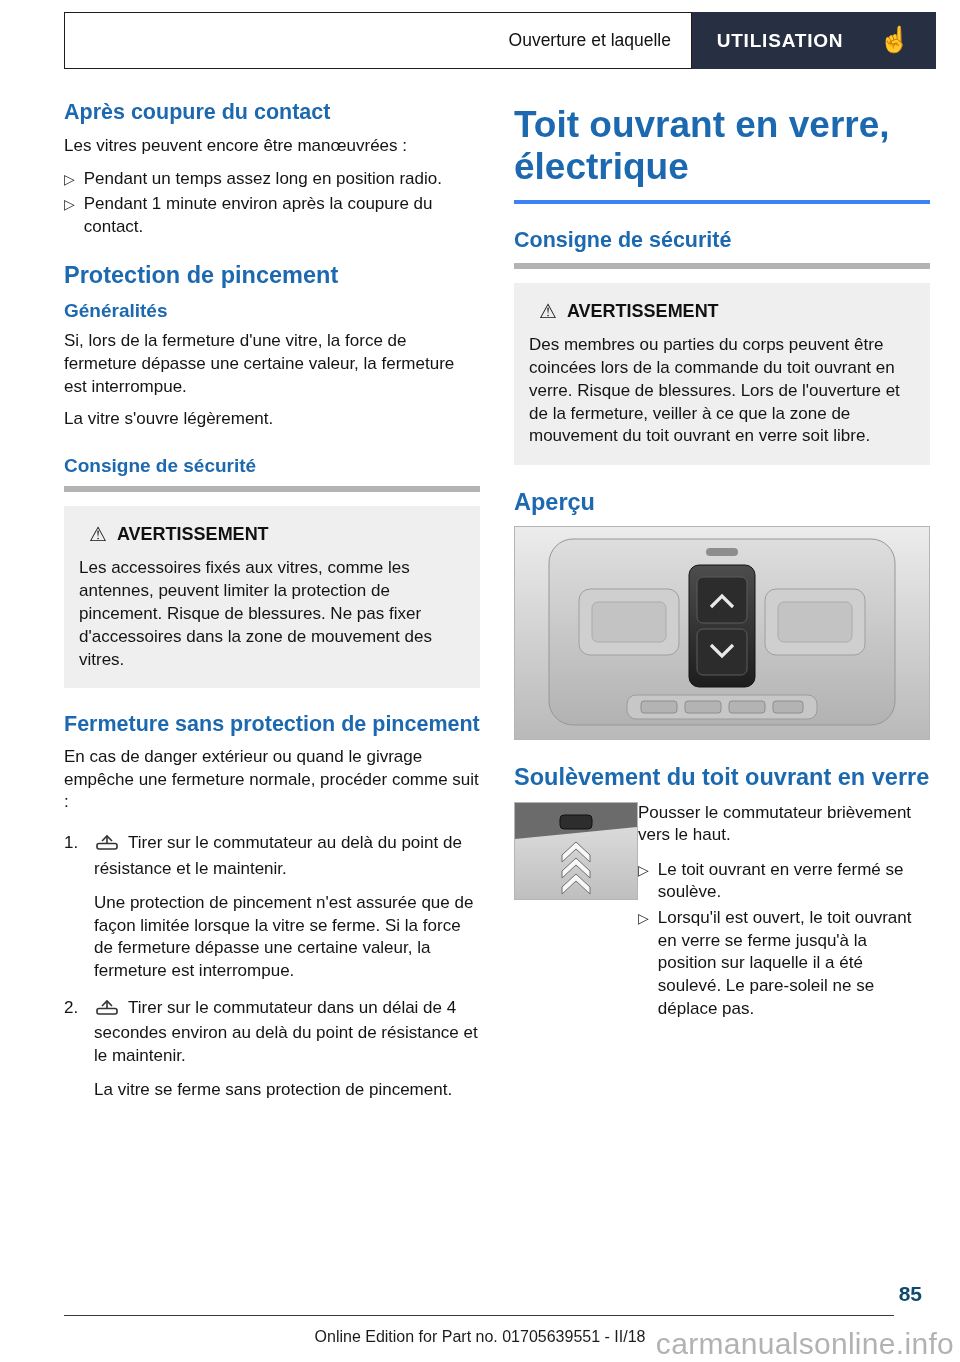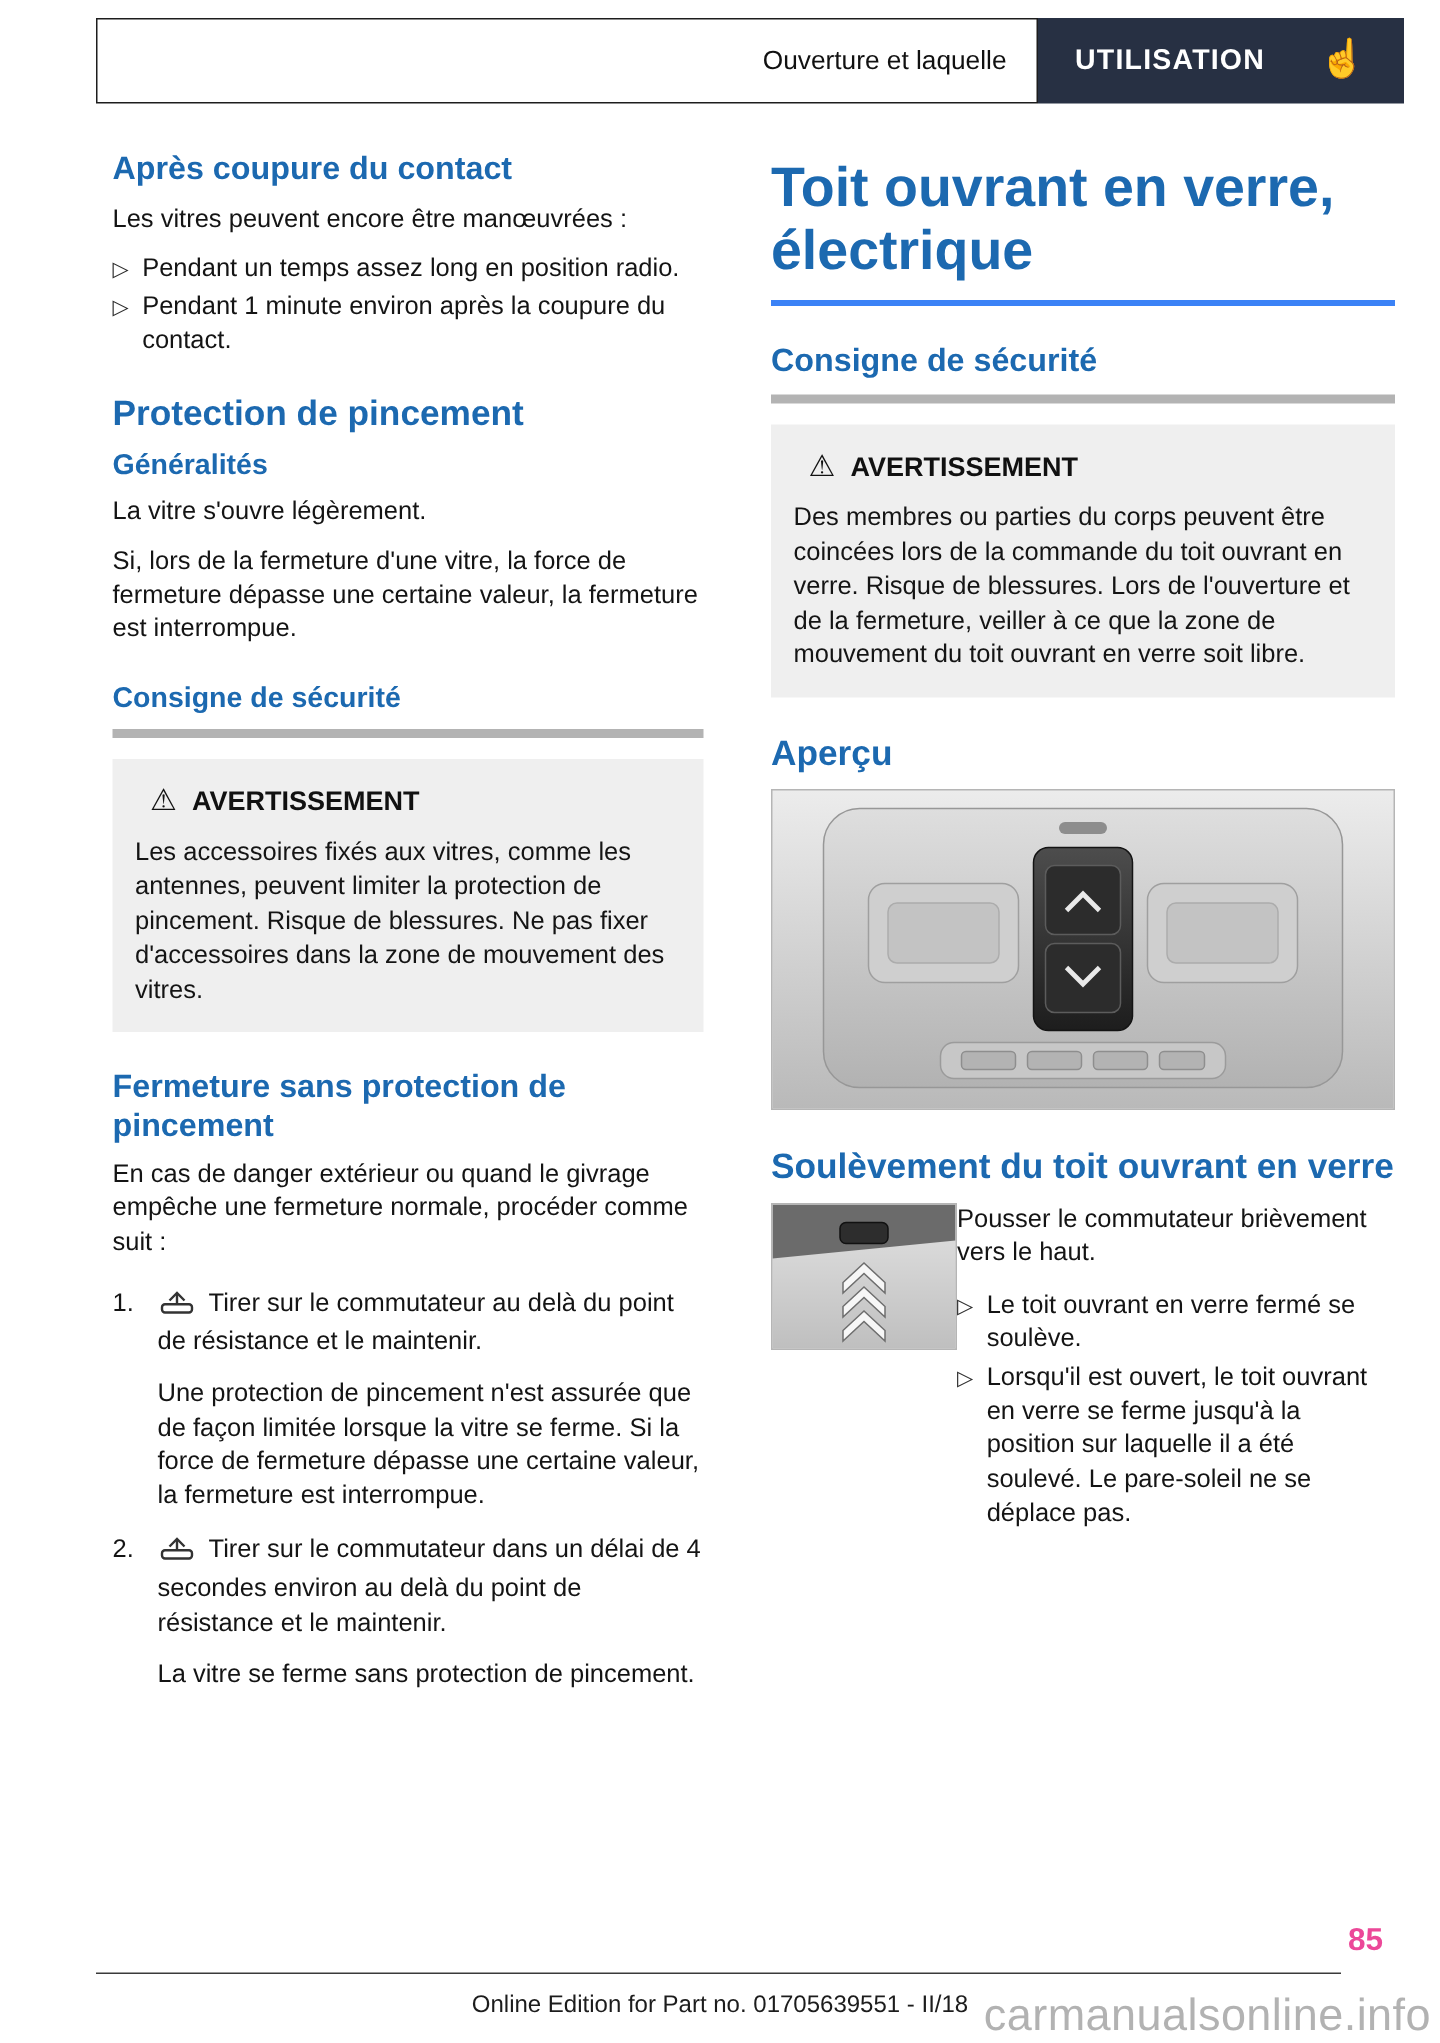--- a/index.html
+++ b/index.html
@@ -20,21 +20,21 @@
   }
   .tab {
     width: 244px; background: var(--tab-dark, #273043); color: #fff;
     display: flex; align-items: center; justify-content: center; gap: 36px;
     font-size: 19px; font-weight: bold; letter-spacing: 0.8px;
   }
   .hand { font-weight: normal; font-size: 25px; line-height: 1; transform: translateY(-1px); }
 
   
   .columns { position: absolute; top: 100px; left: 64px; width: 866px; display: flex; gap: 34px; }
-  .col { width: 416px; margin-left: 11px; }
+  .col { width: 416px; }
 
   .h1 {
     color: var(--heading-blue, #1c69b0); font-size: 37px; font-weight: bold;
     line-height: 1.13; margin: 4px 0 0; padding-bottom: 12px; border-bottom: 4px solid #3b82f6;
   }
   .h2 { color: var(--heading-blue, #1c69b0); font-size: 21.5px; font-weight: bold; line-height: 1.16; margin: 0 0 10px; }
   .h2lg { font-size: 23.5px; }
   .h3 { color: var(--heading-blue, #1c69b0); font-size: 19px; font-weight: bold; line-height: 1.2; margin: 0 0 8px; }
 
   p.body { font-size: 17px; line-height: 1.33; margin: 0 0 10px; }
@@ -62,21 +62,21 @@
   .figure { border: 1px solid #b5b5b5; margin: 4px 0 20px; background: #d9d9d9; }
   .figure svg { display: block; }
 
   .media { display: flex; margin-top: 6px; }
   .media-img { flex: 0 0 124px; }
   .media-img .figure { margin: 0; }
   .media-body { flex: 1; font-size: 17px; }
   .media-body p.body { margin-bottom: 12px; }
 
   
-  .pagenum { position: absolute; right: 38px; bottom: 56px; font-size: 21px; font-weight: bold; color: #ec4899; }
+  .pagenum { position: absolute; right: 38px; bottom: 56px; font-size: 21px; font-weight: bold; color: #0c4a6e; }
   .footline { position: absolute; left: 64px; right: 66px; bottom: 46px; border-top: 1.5px solid #3a3a3a; }
   .edition { position: absolute; left: 0; right: 0; bottom: 16px; text-align: center; font-size: 16px; color: #1c1c1c; }
   .watermark {
     position: absolute; right: 6px; bottom: 1px; font-size: 30px;
     color: rgba(115, 115, 115, 0.55); letter-spacing: 0.3px; white-space: nowrap;
   }
 </style>
 </head>
 <body>
 
@@ -106,22 +106,22 @@
         <div class="bullet">
           <span class="tri">▷</span>
           <span>Pendant 1 minute environ après la coupure du contact.</span>
         </div>
       </div>
 
       <div class="sect">
         <h2 class="h2 h2lg">Protection de pincement</h2>
 
         <h3 class="h3">Généralités</h3>
+        <p class="body">Si, lors de la fermeture d'une vitre, la force de fermeture dépasse une certaine valeur, la fermeture est interrompue.</p>
         <p class="body">La vitre s'ouvre légèrement.</p>
-        <p class="body">Si, lors de la fermeture d'une vitre, la force de fermeture dépasse une certaine valeur, la fermeture est interrompue.</p>
       </div>
 
       <div class="sect">
         <h3 class="h3">Consigne de sécurité</h3>
         <div class="warnbar"></div>
         <div class="warnbox">
           <div class="warn-title">
             <span class="warn-glyph">⚠</span>
             <span>AVERTISSEMENT</span>
           </div>

